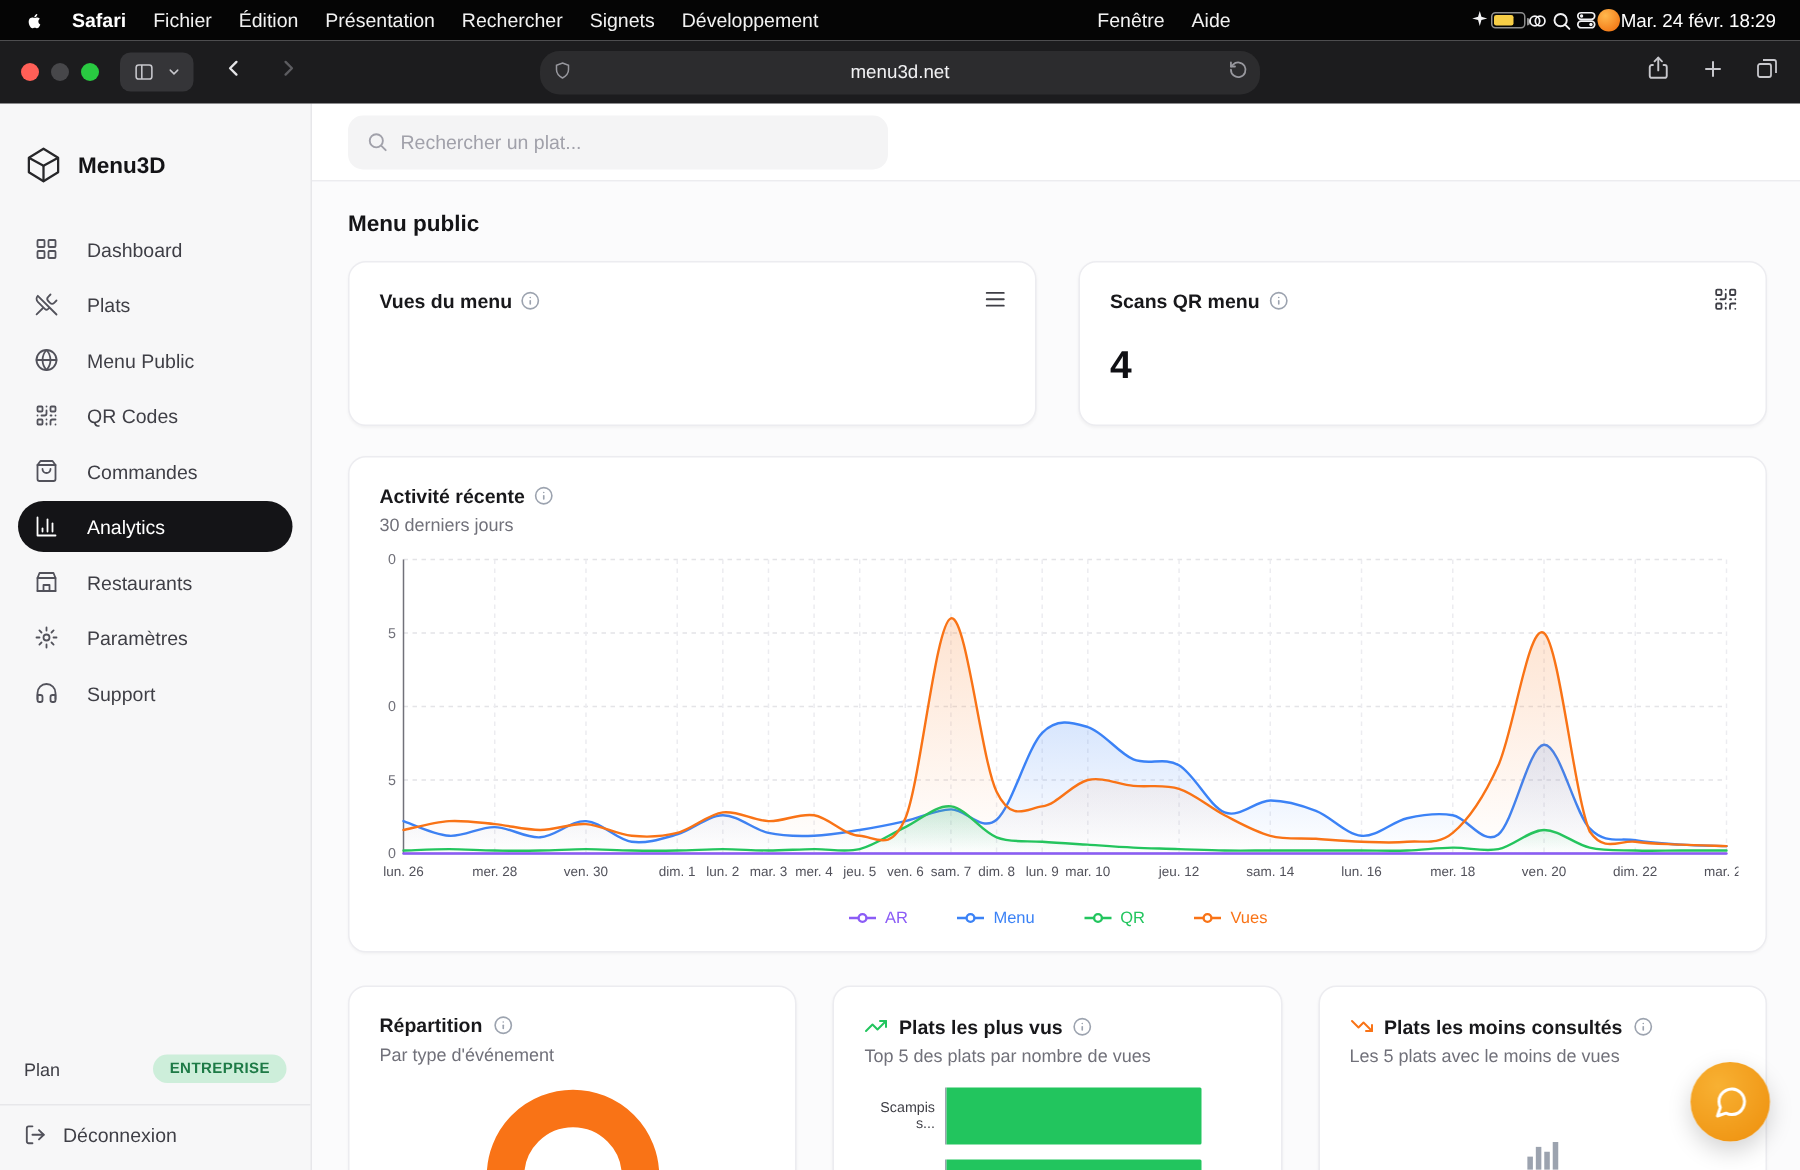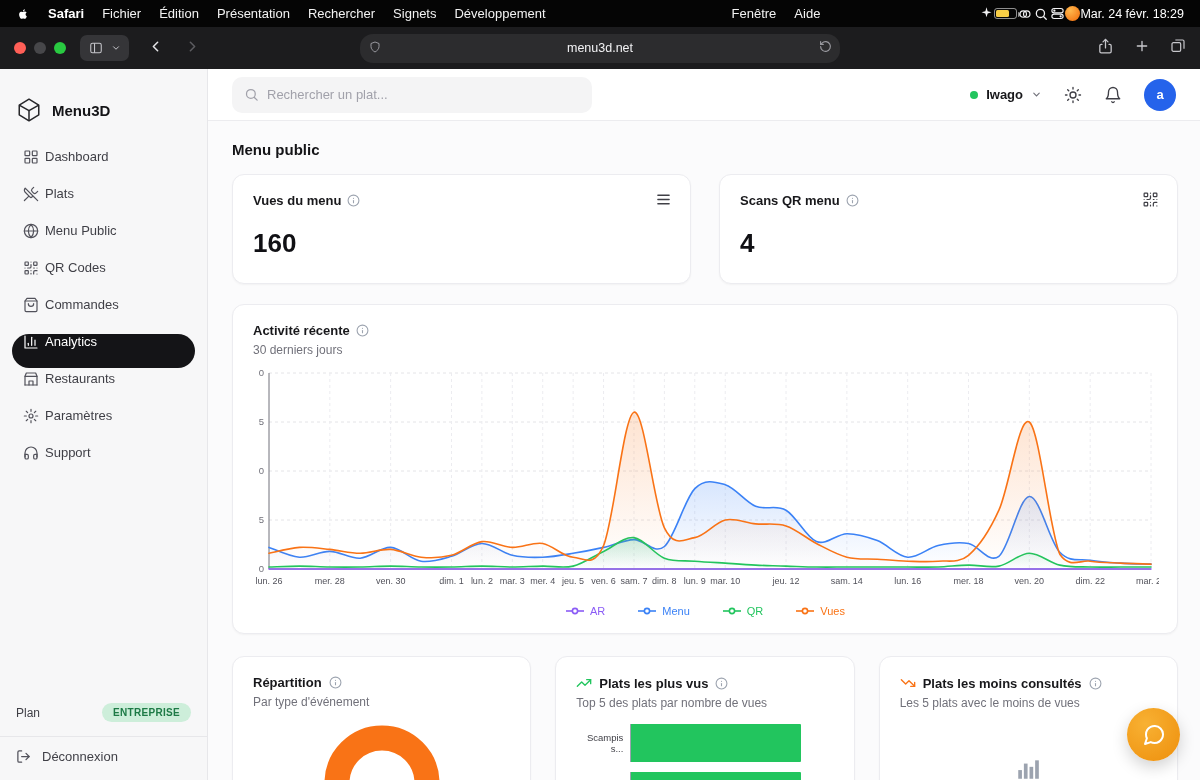--- a/index.html
+++ b/index.html
@@ -36,21 +36,21 @@
   .url-pill .site-ico{position:absolute;left:9px;color:#98989e}
   .url-pill .reload-ico{position:absolute;right:8px;color:#98989e}
   .tb-right{margin-left:auto;display:flex;gap:20px;color:#c7c7cc;align-items:center}
 
   
   .app{display:flex;height:711px}
   .sidebar{width:208px;background:#f7f7f8;border-right:1px solid #e7e7ea;display:flex;flex-direction:column}
   .brand{display:flex;align-items:center;gap:10px;padding:28px 16px 10px;font-weight:700;font-size:15px;color:#141417}
   .brand .brand-ico{color:#27272a;display:flex}
   .side-nav{padding:16px 12px;display:flex;flex-direction:column;gap:3px}
-  .nav-item{display:flex;align-items:flex-start;gap:6px;height:34px;padding:0 11px;border-radius:18px;
+  .nav-item{display:flex;align-items:center;gap:19px;height:34px;padding:0 11px;border-radius:18px;
     color:#3f3f46;font-size:13px;cursor:pointer}
   .nav-item .nav-ico{color:#52525b;display:flex;width:16px;height:16px}
   .nav-item .nav-ico svg{width:16px;height:16px}
   .nav-item.active{background:#141417;color:#fff}
   .nav-item.active .nav-ico{color:#fff}
   .sidebar-bottom{margin-top:auto}
   .plan-row{display:flex;align-items:center;justify-content:space-between;font-size:12px;color:#3f3f46;padding:10px 16px 14px}
   .badge{background:#cdeeda;color:#1d7a46;font-size:10px;font-weight:700;padding:4px 11px;border-radius:999px;letter-spacing:.3px}
   .logout-row{display:flex;gap:11px;align-items:center;font-size:13px;color:#3f3f46;
     border-top:1px solid #e7e7ea;padding:12px 16px 16px;cursor:pointer}
@@ -361,62 +361,37 @@
 
   <div class="main">
     <header class="topbar">
       <div class="search">
         <svg width="15" height="15" viewBox="0 0 24 24" fill="none" stroke="currentColor" stroke-width="2" stroke-linecap="round">
             <circle cx="11" cy="11" r="7"></circle>
             <path d="M21 21l-4.3-4.3"></path>
           </svg>
         <input type="text" placeholder="Rechercher un plat..." style="">
       </div>
-      <div class="top-right">
-        <div class="account">
-          <span class="dot-green"></span>
-          <span>Iwago</span>
-          <span class="chev">
-            <svg width="11" height="11" viewBox="0 0 24 24" fill="none" stroke="currentColor" stroke-width="2.4" stroke-linecap="round">
-                <path d="M6 9l6 6 6-6"></path>
-              </svg>
-          </span>
-        </div>
-        <span class="icon-btn">
-          <svg width="18" height="18" viewBox="0 0 24 24" fill="none" stroke="currentColor" stroke-width="1.8" stroke-linecap="round">
-              <circle cx="12" cy="12" r="4"></circle>
-              <path d="M12 2v2M12 20v2M4.9 4.9l1.4 1.4M17.7 17.7l1.4 1.4M2 12h2M20 12h2M4.9 19.1l1.4-1.4M17.7 6.3l1.4-1.4"></path>
-            </svg>
-        </span>
-        <span class="icon-btn">
-          <svg width="18" height="18" viewBox="0 0 24 24" fill="none" stroke="currentColor" stroke-width="1.8" stroke-linecap="round" stroke-linejoin="round">
-              <path d="M6 8a6 6 0 0 1 12 0c0 7 3 9 3 9H3s3-2 3-9"></path>
-              <path d="M10.3 21a1.94 1.94 0 0 0 3.4 0"></path>
-            </svg>
-        </span>
-        <span class="avatar">a</span>
-      </div>
     </header>
 
     <div class="content">
       <h1 class="page-title">Menu public</h1>
 
       <div class="stats-row">
         <div class="card stat-card">
           <div class="stat-title">
             <span>Vues du menu</span>
             <span class="info">
               <svg width="13" height="13" viewBox="0 0 24 24" fill="none" stroke="currentColor" stroke-width="2" stroke-linecap="round">
                   <circle cx="12" cy="12" r="10"></circle>
                   <path d="M12 16v-4"></path>
                   <path d="M12 8h.01"></path>
                 </svg>
             </span>
           </div>
-          <div class="stat-value">160</div>
           <span class="corner-icon">
             <svg width="17" height="17" viewBox="0 0 24 24" fill="none" stroke="currentColor" stroke-width="1.8" stroke-linecap="round">
                 <path d="M4 6h16M4 12h16M4 18h16"></path>
               </svg>
           </span>
         </div>
         <div class="card stat-card">
           <div class="stat-title">
             <span>Scans QR menu</span>
             <span class="info">

